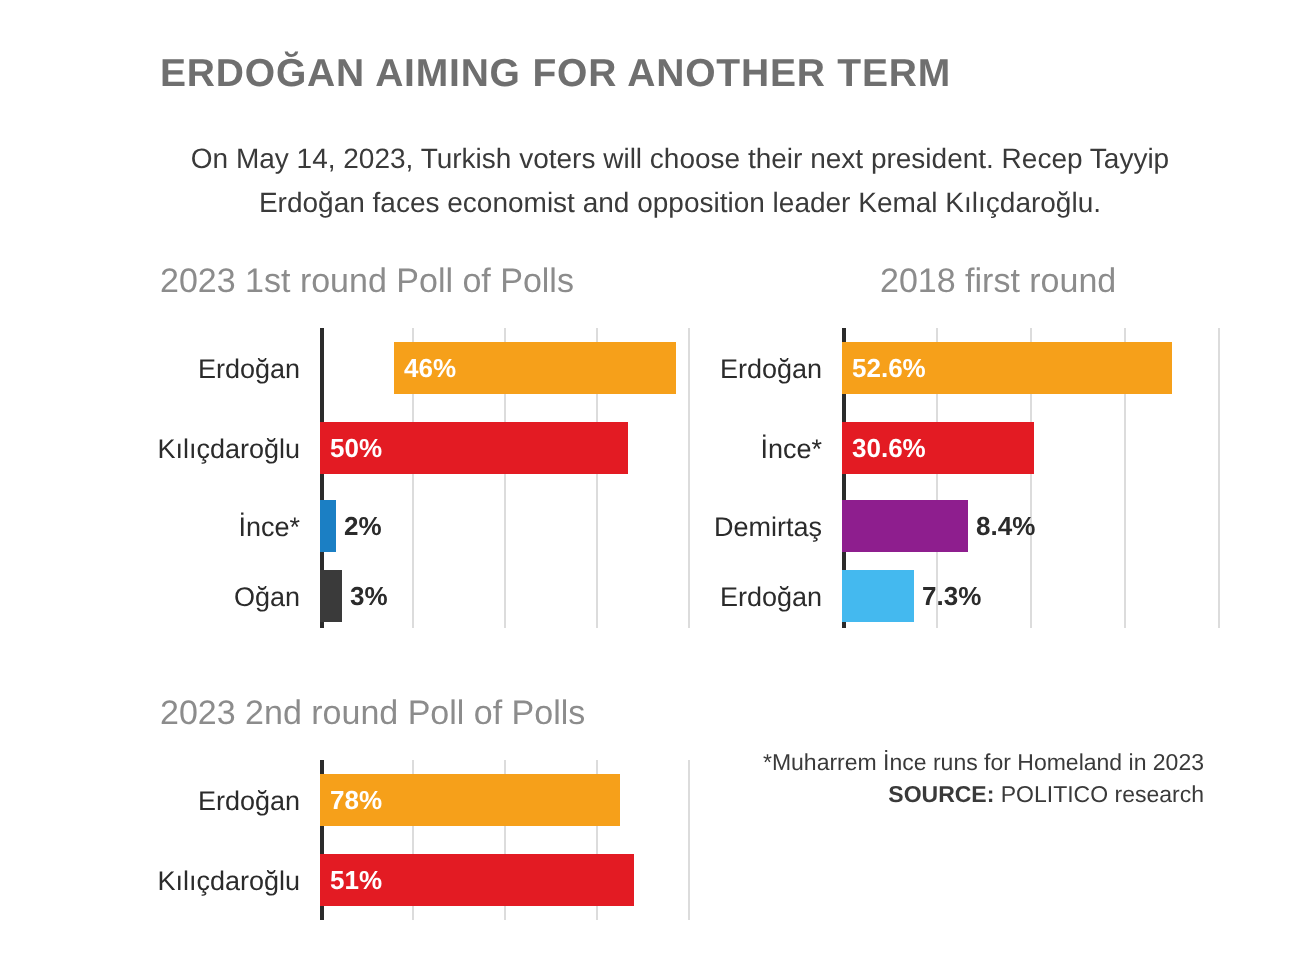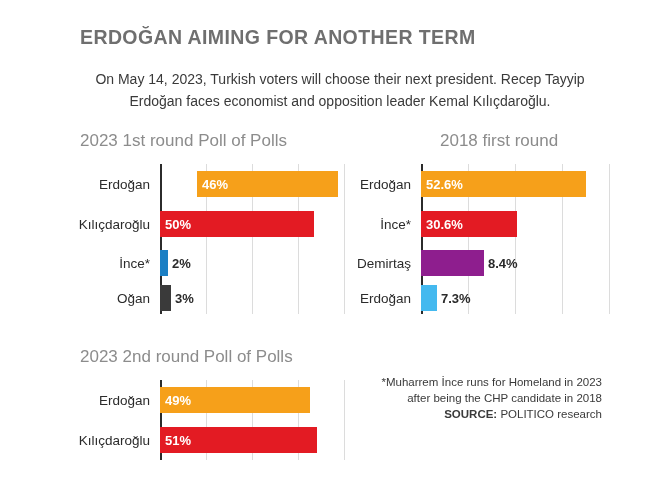--- a/index.html
+++ b/index.html
@@ -195,51 +195,50 @@
         </span>
       </div>
       <div class="row" style="height:38px;">
         <span class="row-label">Demirtaş</span>
         <span class="bar" style="width:27px; background:#8e1e8e;padding-left:36px;">
           <span class="bar-value outside">8.4%</span>
         </span>
       </div>
       <div class="row" style="height:32px;">
         <span class="row-label">Erdoğan</span>
-        <span class="bar" style="width:16px; background:#44b9ef;">
+        <span class="bar" style="width:36px; background:#44b9ef;">
           <span class="bar-value outside">7.3%</span>
         </span>
       </div>
     </div>
   </div>
 
   <div class="panel-heading" style="left:80px; top:347px;">2023 2nd round Poll of Polls</div>
   <div class="panel" style="left:160px; top:380px; width:185px; height:80px;">
     <div class="chart" style="width:185px; height:80px;">
       <div class="axis-line"></div>
       <div class="gridline" style="left:46px;"></div>
       <div class="gridline" style="left:92px;"></div>
       <div class="gridline" style="left:138px;"></div>
       <div class="gridline" style="left:184px;"></div>
 
       <div class="row" style="height:40px;">
         <span class="row-label">Erdoğan</span>
         <span class="bar" style="width:150px; background:#f6a01a;">
-          <span class="bar-value">49%</span>
+          <span class="bar-value">78%</span>
         </span>
       </div>
       <div class="row" style="height:40px;">
         <span class="row-label">Kılıçdaroğlu</span>
         <span class="bar" style="width:157px; background:#e31b23;">
           <span class="bar-value">51%</span>
         </span>
       </div>
     </div>
   </div>
 
   <div class="footnote">
     <div>*Muharrem İnce runs for Homeland in 2023</div>
-    <div>after being the CHP candidate in 2018</div>
     <div><span class="src-label">SOURCE:</span><span> POLITICO research</span></div>
   </div>
 
 
 </div>
 
 </body></html>

